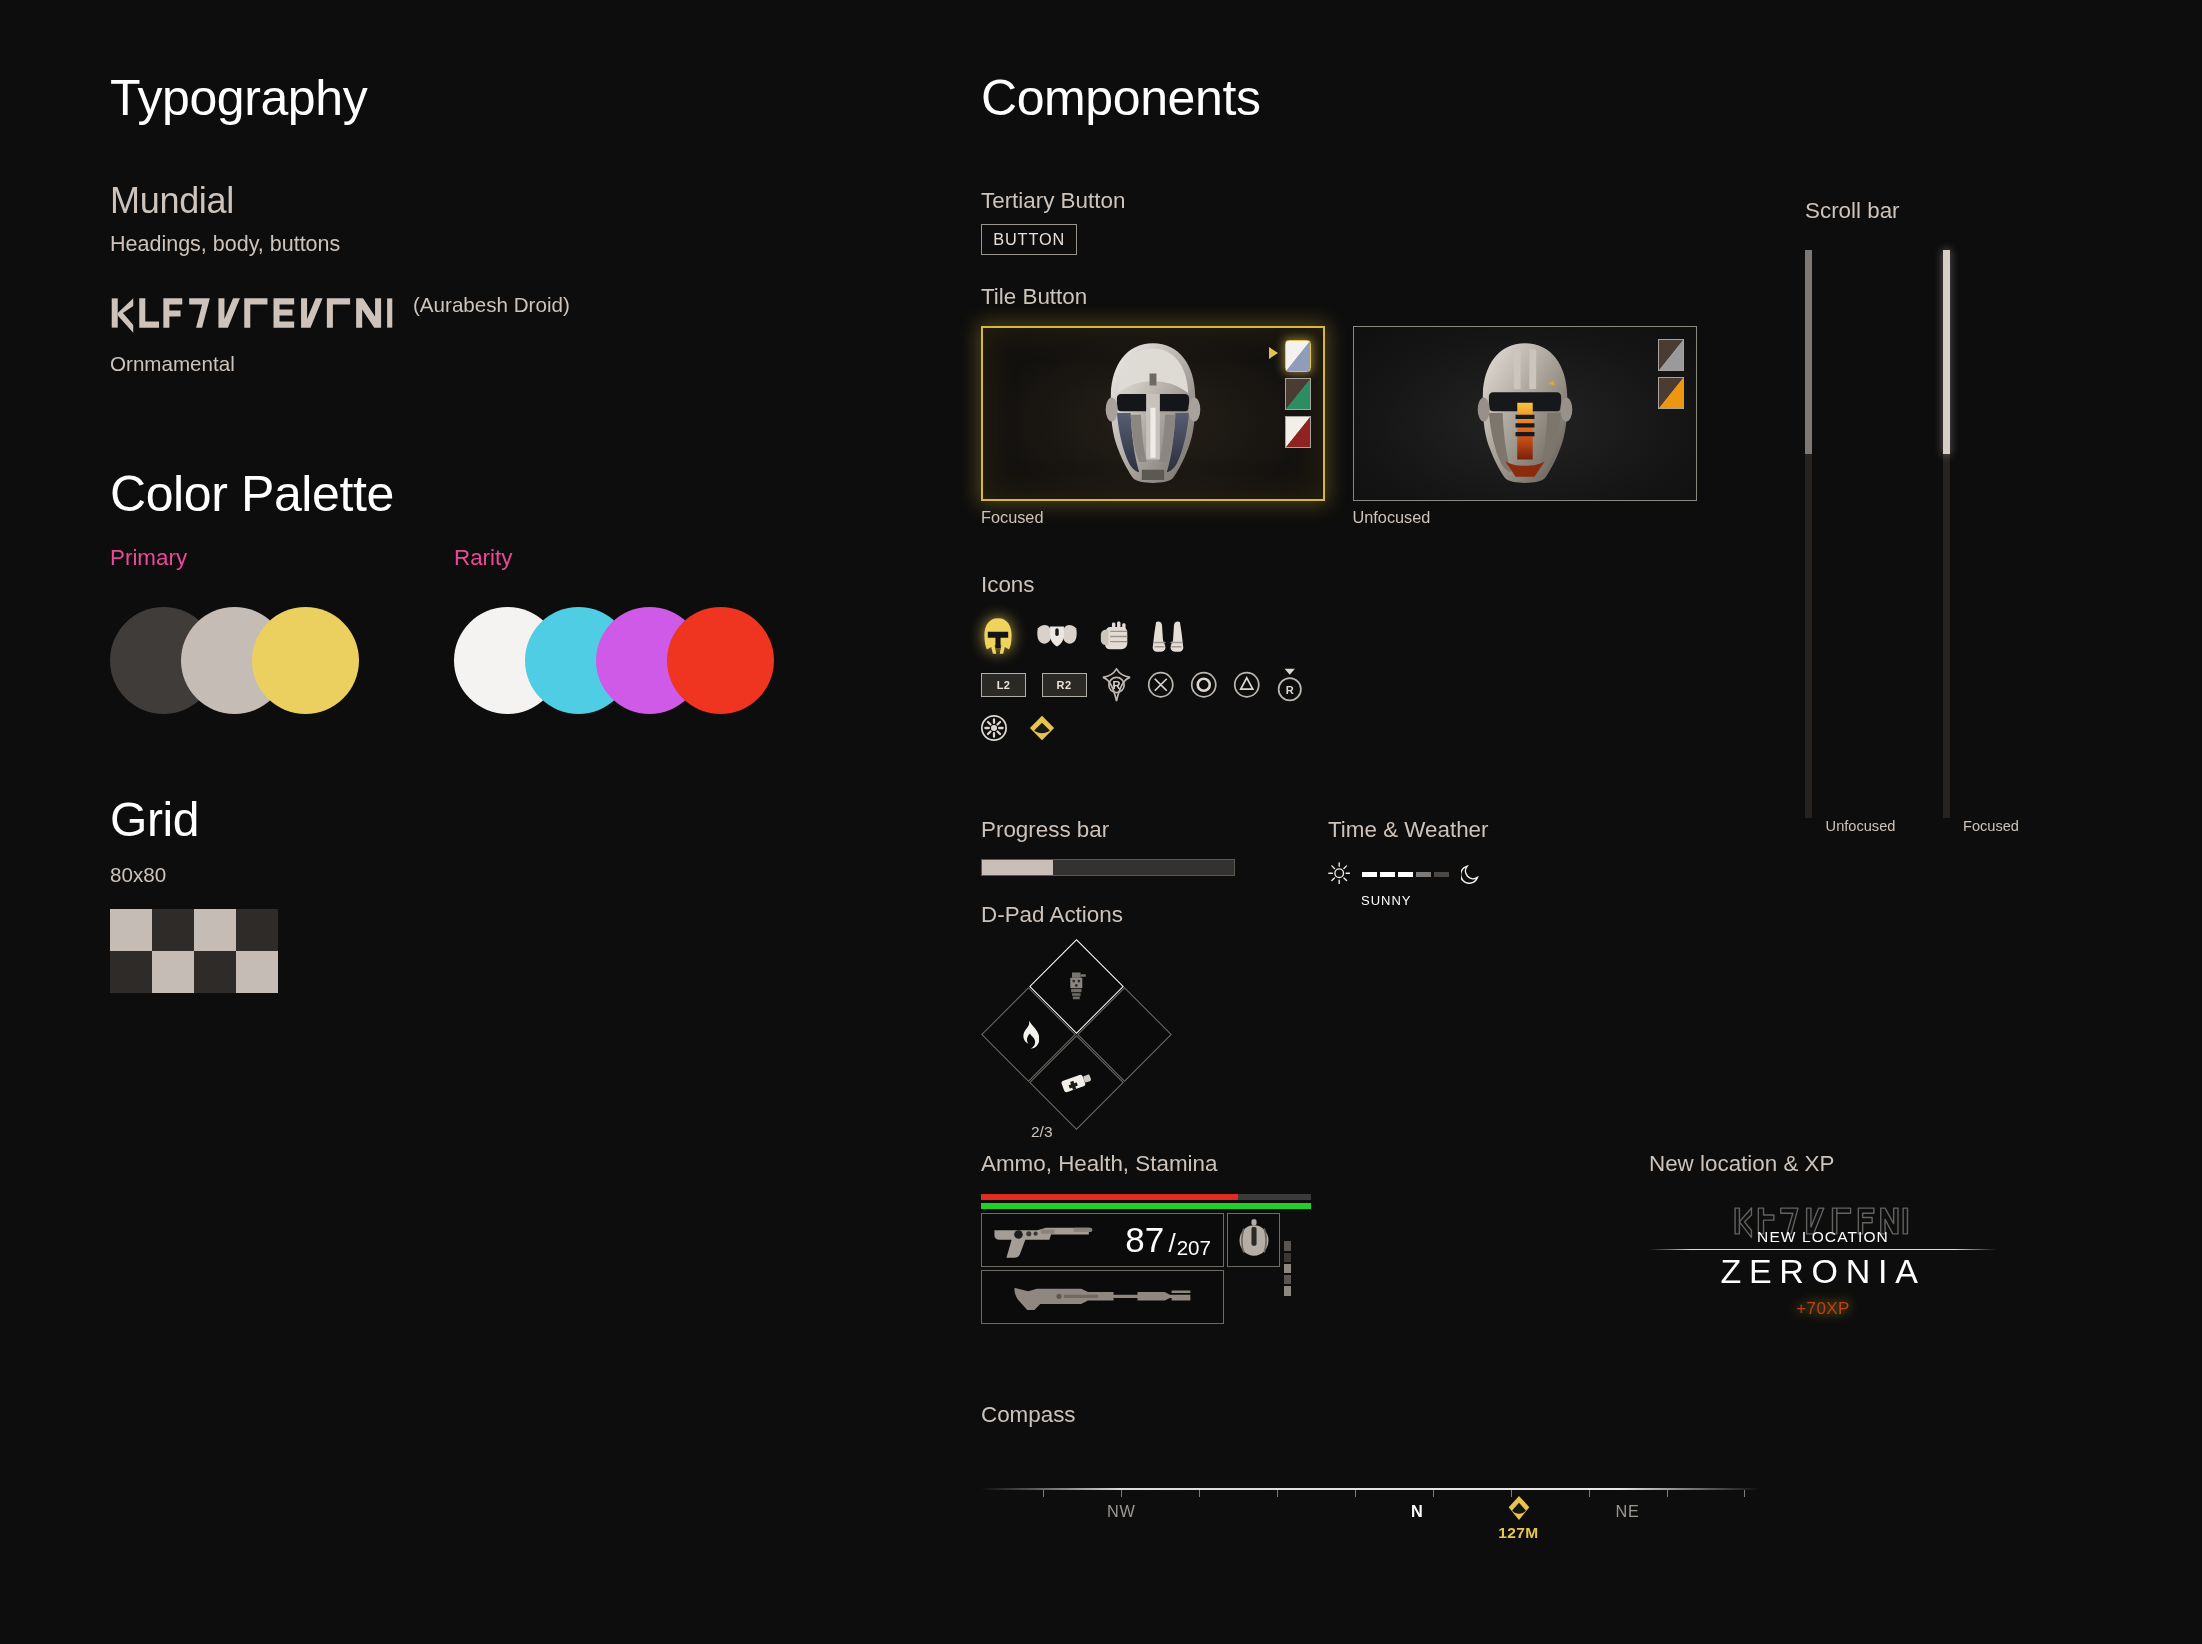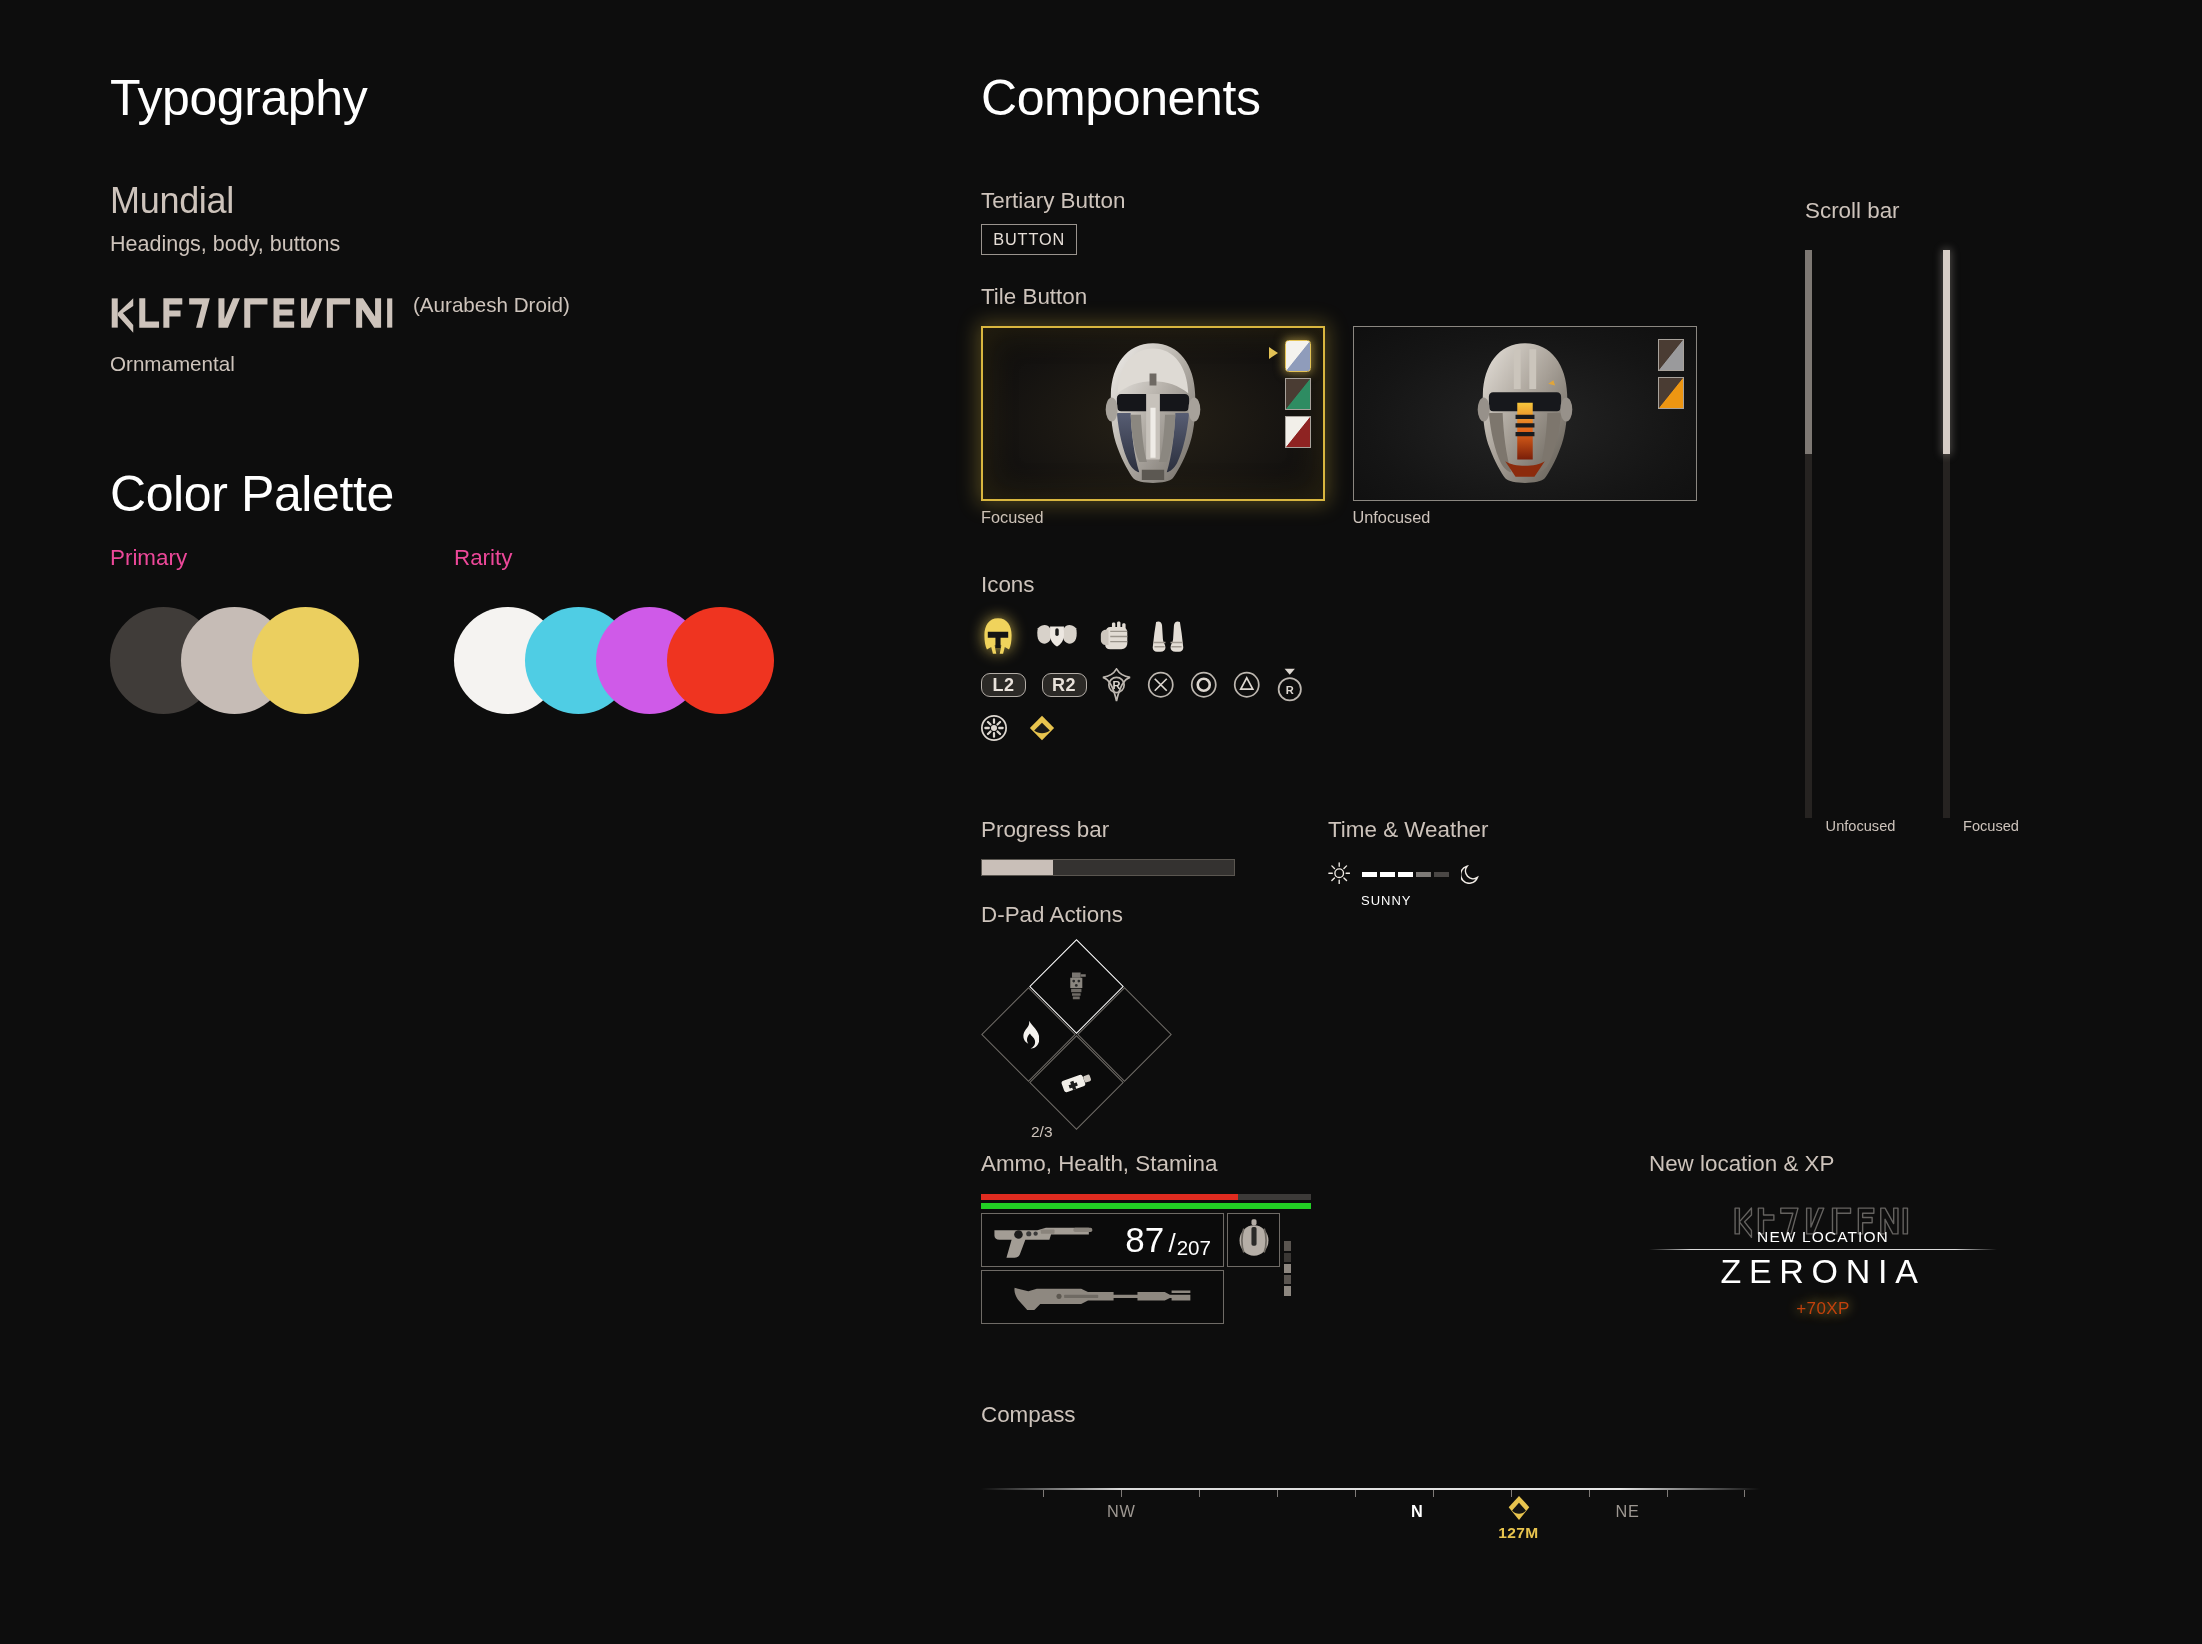--- a/index.html
+++ b/index.html
@@ -113,23 +113,23 @@
     border-top: 6.9px solid transparent;
     border-bottom: 6.9px solid transparent;
   }
 
   #icons-block { position: absolute; left: 981px; top: 572px; }
   .icons-rows { margin-top: 19px; }
   .icon-row { display: flex; align-items: center; gap: 22.4px; margin-bottom: 12px; }
   .icon-row.row2 { gap: 15.5px; }
   .icon-btn { background: transparent; border: none; padding: 0; cursor: pointer; display: flex; align-items: center; }
   .pad-pill {
-    width: 45px; height: 24px; border-radius: 9px;
+    width: 45px; height: 24px; border-radius: 0;
     border: 1.7px solid #b3ada7; background: #2b2926;
-    color: #e9e2db; font-size: 18px; font-weight: 700;
+    color: #e9e2db; font-size: 11px; font-weight: 700;
     display: flex; align-items: center; justify-content: center;
     letter-spacing: 0.4px;
   }
 
   #progress-block { position: absolute; left: 981px; top: 817px; }
   #progress-track {
     margin-top: 15.5px;
     width: 254px; height: 17px;
     border: 0.9px solid #5a5650;
     background: #343230;
@@ -285,20 +285,34 @@
         <div class="swatch-row" id="rarity-swatches">
             <div class="swatch-circle" style="background: rgb(245, 243, 241);"></div>
             <div class="swatch-circle" style="background: rgb(79, 205, 228);"></div>
             <div class="swatch-circle" style="background: rgb(207, 90, 232);"></div>
             <div class="swatch-circle" style="background: rgb(239, 52, 32);"></div>
           </div>
       </div>
     </div>
   </section>
 
+  <section id="grid-section">
+    <div class="h1">Grid</div>
+    <div id="grid-label" class="sub">80x80</div>
+    <div id="grid-checker">
+        <div class="cell" style="background: rgb(198, 188, 182);"></div>
+        <div class="cell" style="background: rgb(46, 43, 41);"></div>
+        <div class="cell" style="background: rgb(198, 188, 182);"></div>
+        <div class="cell" style="background: rgb(46, 43, 41);"></div>
+        <div class="cell" style="background: rgb(46, 43, 41);"></div>
+        <div class="cell" style="background: rgb(198, 188, 182);"></div>
+        <div class="cell" style="background: rgb(46, 43, 41);"></div>
+        <div class="cell" style="background: rgb(198, 188, 182);"></div>
+      </div>
+  </section>
 
   <section id="components-section">
     <div class="h1">Components</div>
   </section>
 
   <section id="tertiary-block">
     <div class="seclabel">Tertiary Button</div>
     <button id="tertiary-button">BUTTON</button>
   </section>
 

